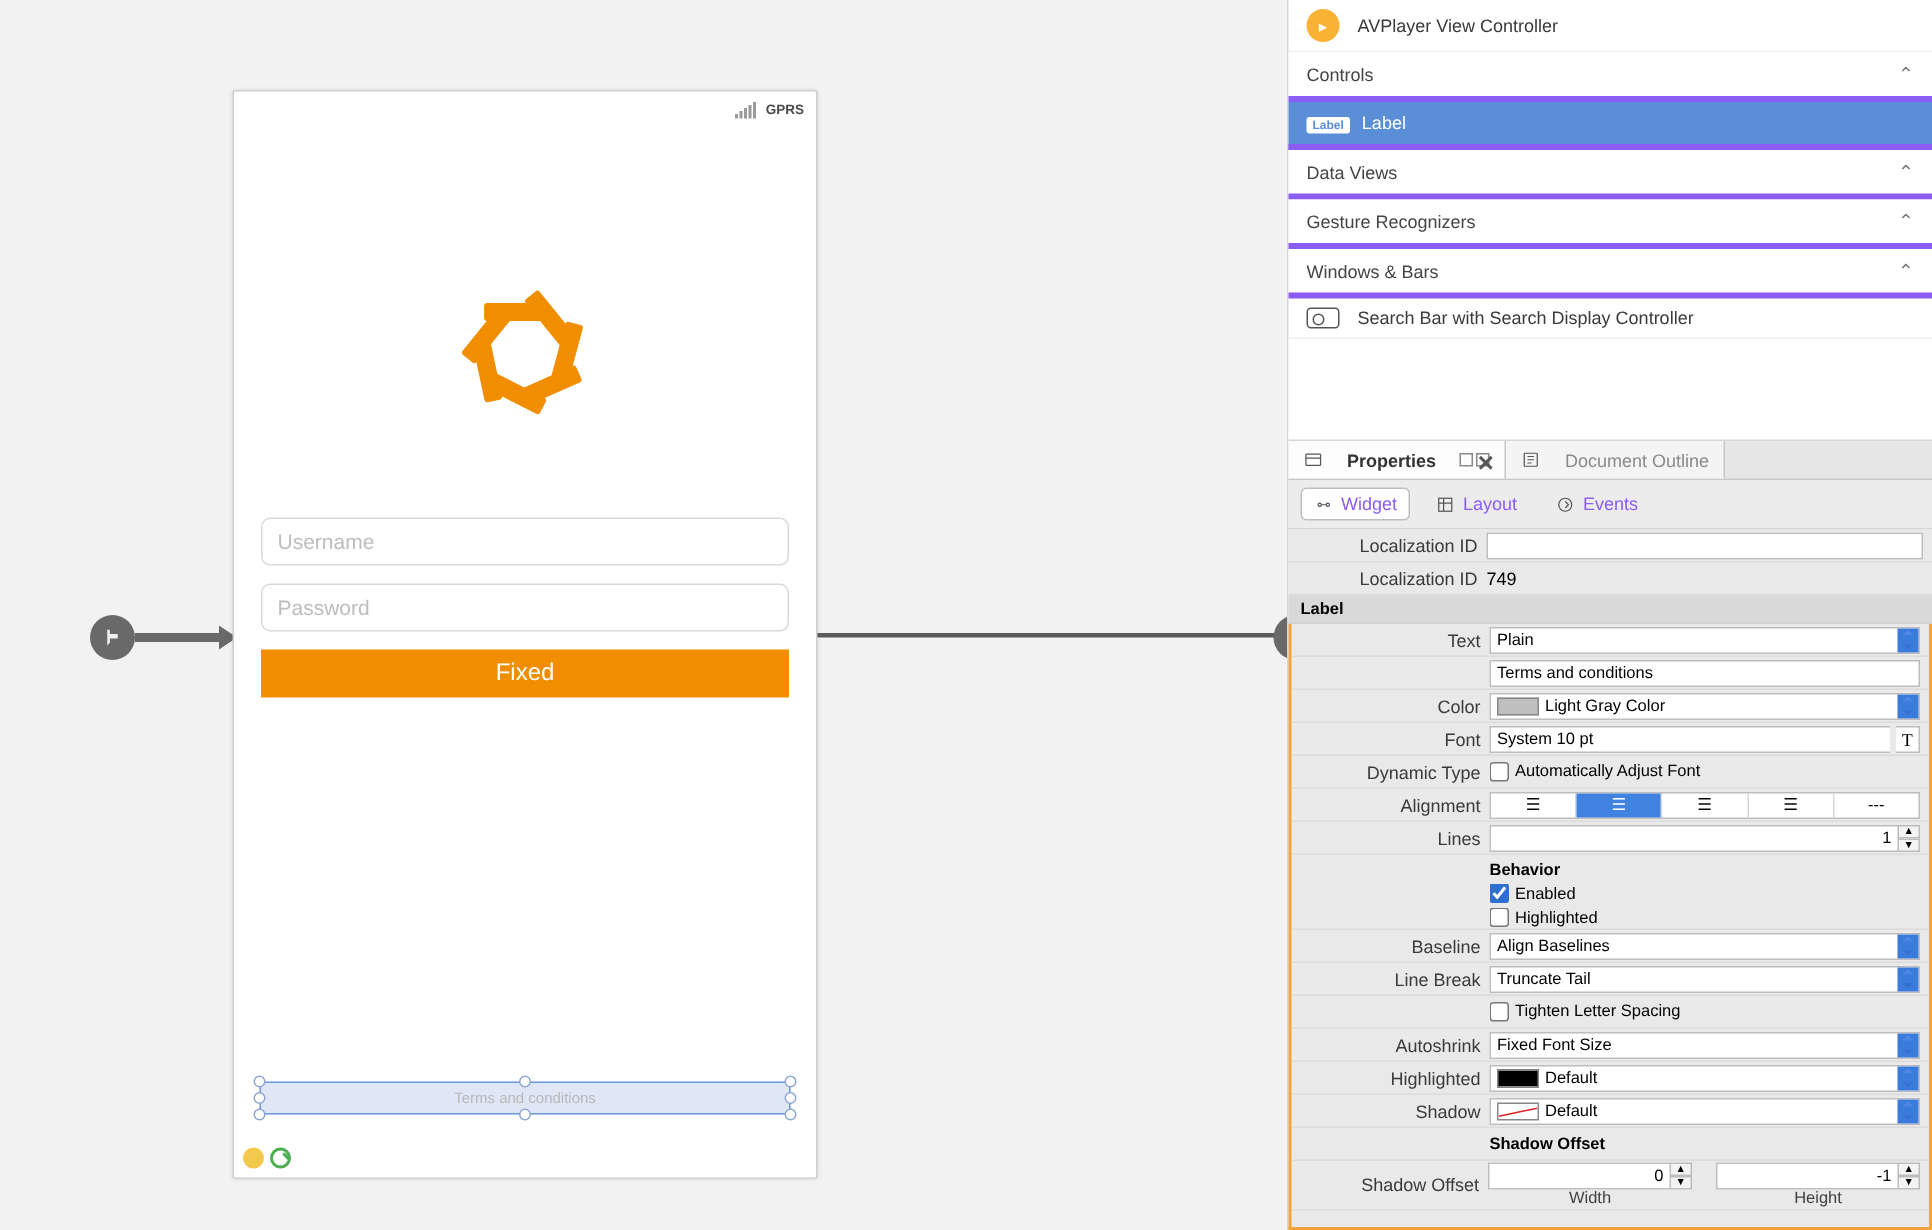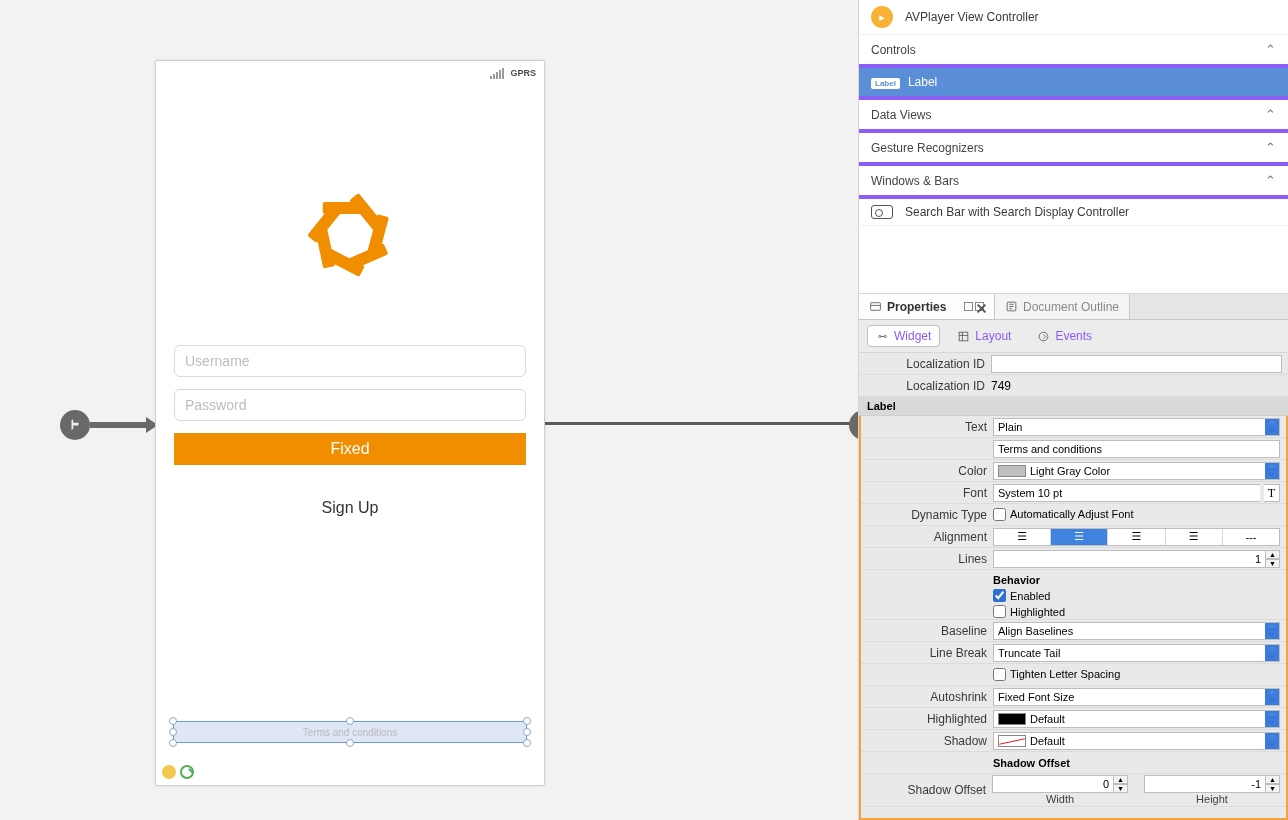--- a/index.html
+++ b/index.html
@@ -176,21 +176,21 @@
     padding:1px 4px; margin-right:8px;
   }
   .lib-gap { height:68px; background:#fff; border-bottom:1px solid #d6d6d6;}
 
   
   .panel-tabs {
     display:flex; align-items:stretch; height:26px;
     background:#e6e6e6; border-bottom:1px solid #c7c7c7;
   }
   .ptab {
-    display:flex; align-items:center; gap:5px;
+    display:flex; align-items:center; gap:16px;
     padding:0 10px; font-size:12px; color:#333;
     border-right:1px solid #c7c7c7; background:#f4f4f4;
   }
   .ptab.active{ background:#fdfdfd; font-weight:600; }
   .ptab .winicons{ display:flex; gap:2px; margin-left:auto;}
   .ptab .winicons span{ width:9px;height:9px;border:1px solid #888;}
   .ptab svg{ width:13px;height:13px; stroke:#555; fill:none; stroke-width:1.5;}
 
   .subtabs {
     display:flex; align-items:center; gap:8px;
@@ -287,21 +287,20 @@
         <div class="seg"></div>
         <div class="seg"></div>
         <div class="seg"></div>
         <div class="seg"></div>
     </div>
 
     <div class="fields">
       <input class="textfield" placeholder="Username" style="">
       <input class="textfield" type="password" placeholder="Password" style="">
       <button class="login-btn">Fixed</button>
-      <div class="signup">Sign Up</div>
     </div>
 
     <div class="terms-sel">
       <span>Terms and conditions</span>
       <div class="handle h-tl"></div>
       <div class="handle h-tm"></div>
       <div class="handle h-tr"></div>
       <div class="handle h-ml"></div>
       <div class="handle h-mr"></div>
       <div class="handle h-bl"></div>

